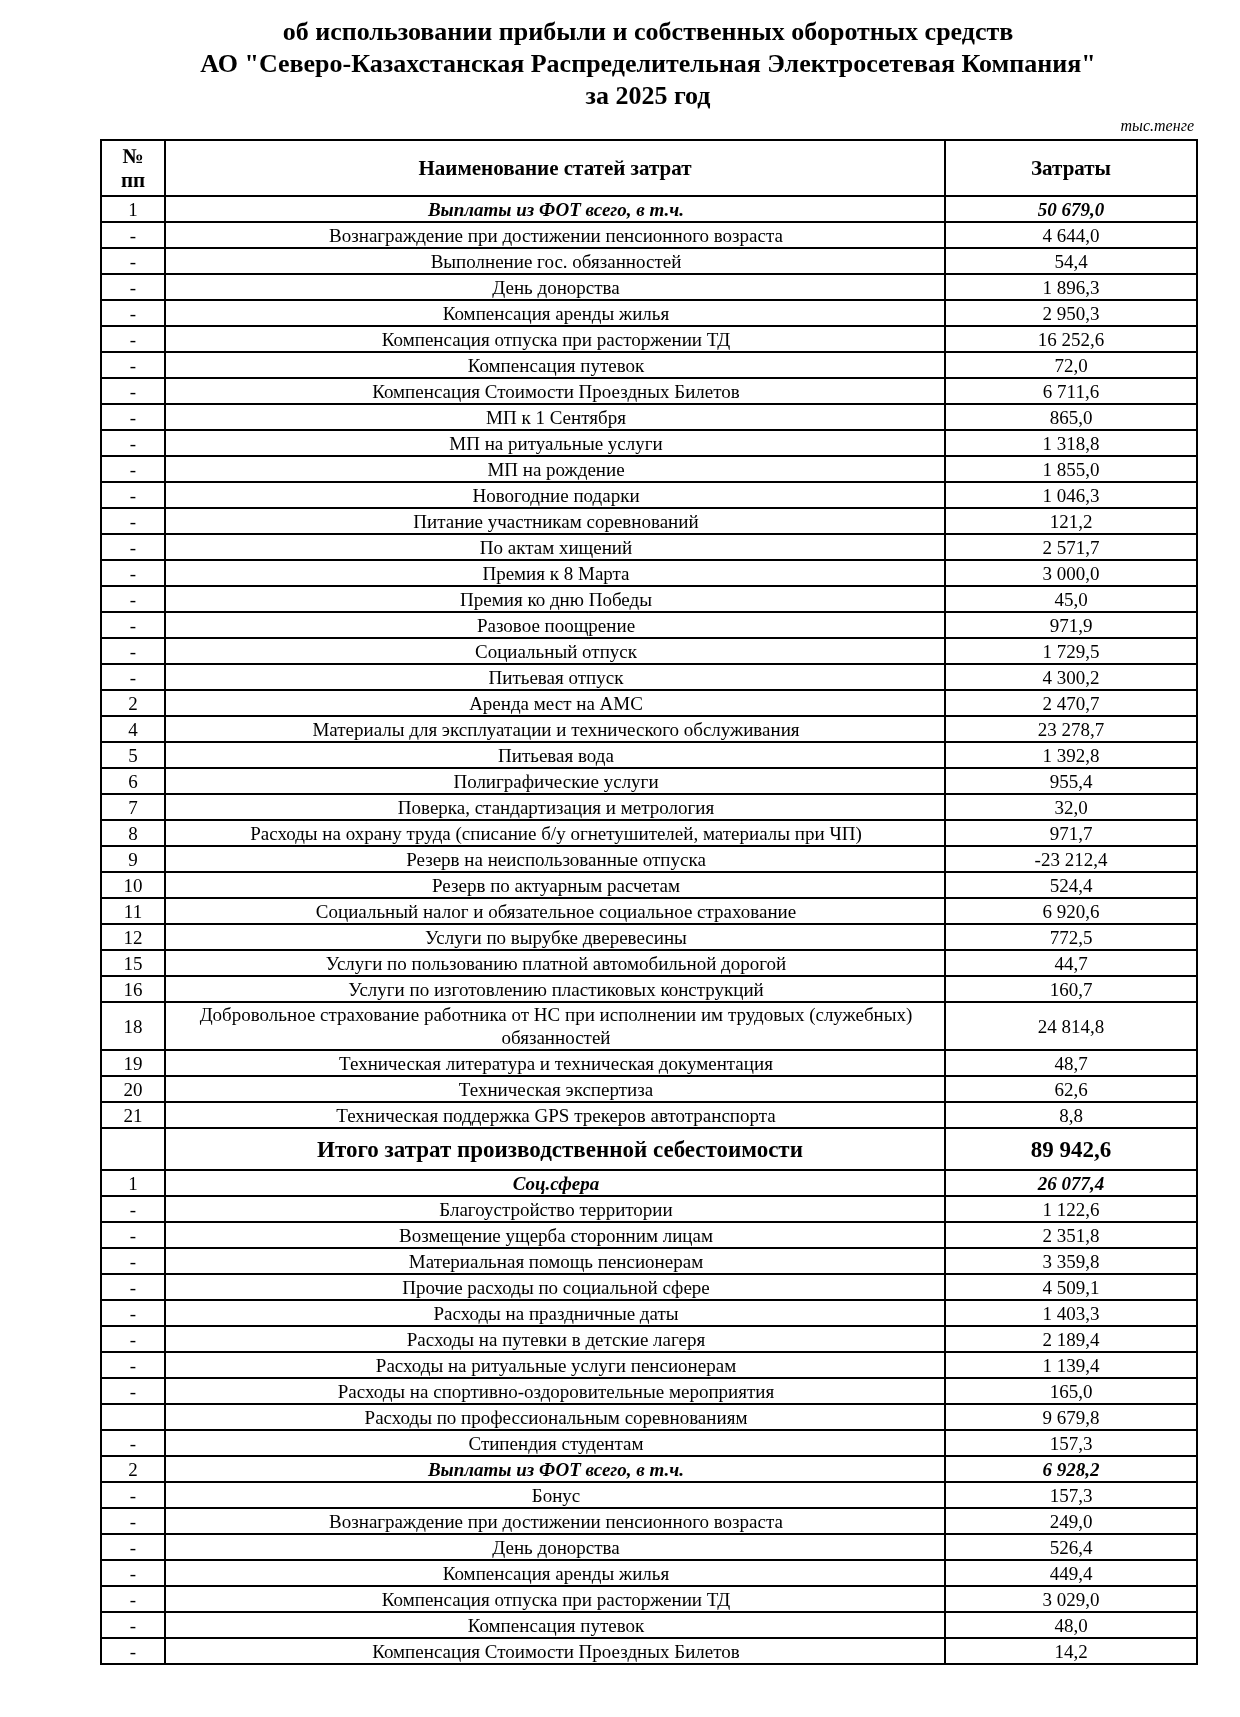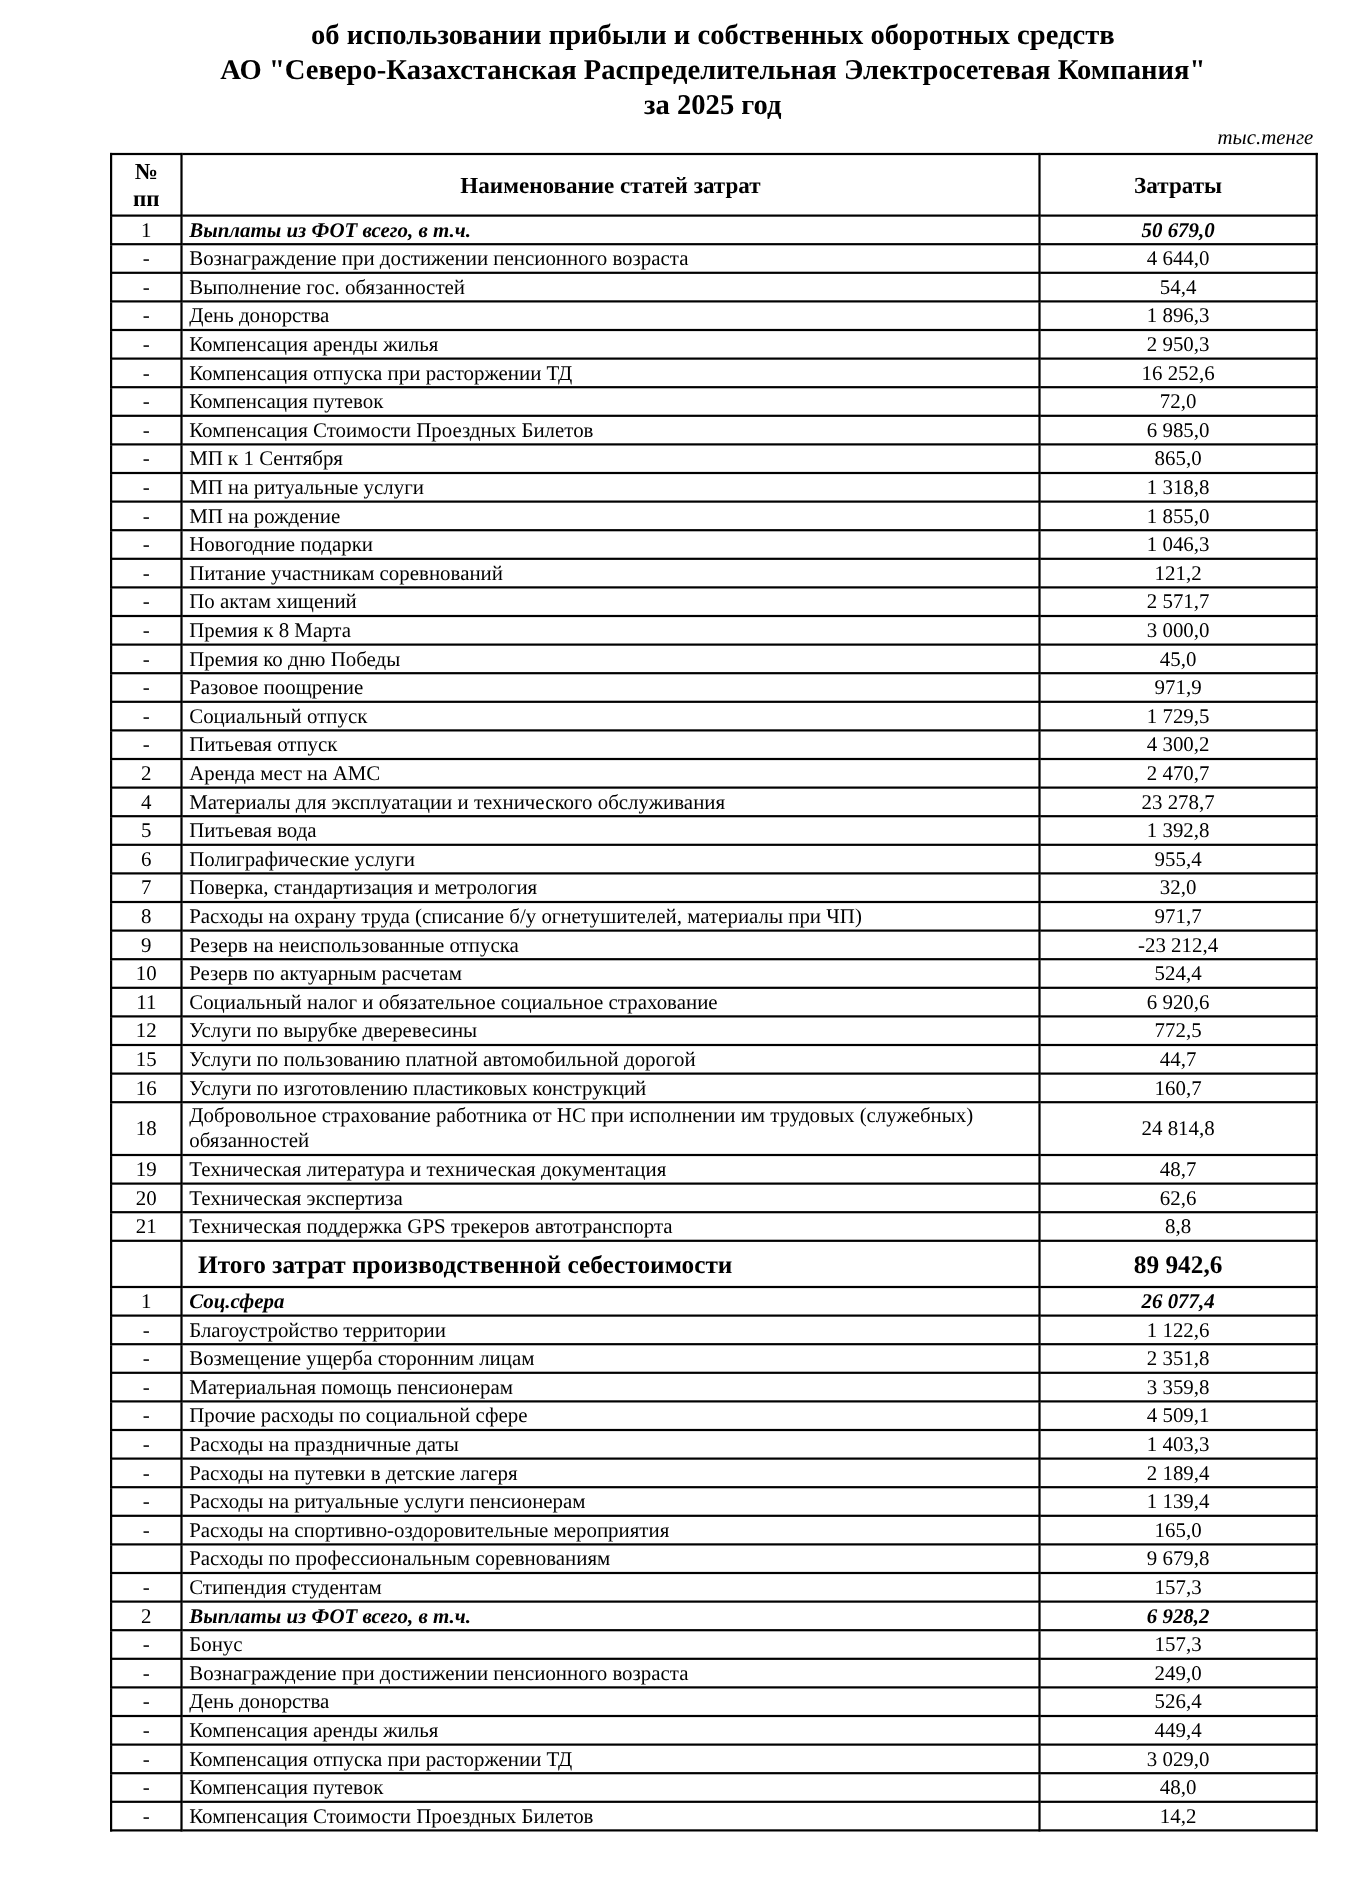--- a/index.html
+++ b/index.html
@@ -26,21 +26,21 @@
     text-align: center;
     font-weight: bold;
   }
   .title-line {
     font-size: 26px;
     line-height: 32px;
   }
   .units-note {
     text-align: right;
     font-style: italic;
-    font-size: 19px;
+    font-size: 16px;
     line-height: 22px;
     margin: 3px 2px 2px 0;
   }
   table.cost-table {
     border-collapse: collapse;
     table-layout: fixed;
     width: 1096px;
   }
   .cost-table col.c-num  { width: 64px;  }
   .cost-table col.c-name { width: 780px; }
@@ -60,21 +60,21 @@
   .cost-table td {
     font-size: 19px;
     line-height: 23px;
     height: 24px;
     padding: 0;
   }
   td.cell-num {
     text-align: center;
   }
   td.cell-name {
-    text-align: left;
+    text-align: center;
     padding-left: 6px;
     padding-right: 4px;
   }
   td.cell-val {
     text-align: center;
     font-family: Liberation Serif, serif;
   }
   tr.row-section td.cell-name,
   tr.row-section td.cell-val {
     font-weight: bold;
@@ -155,21 +155,21 @@
             <td class="cell-val">16 252,6</td>
           </tr>
           <tr class="row-normal">
             <td class="cell-num">-</td>
             <td class="cell-name">Компенсация путевок</td>
             <td class="cell-val">72,0</td>
           </tr>
           <tr class="row-normal">
             <td class="cell-num">-</td>
             <td class="cell-name">Компенсация Стоимости Проездных Билетов</td>
-            <td class="cell-val">6 985,0</td>
+            <td class="cell-val">6 711,6</td>
           </tr>
           <tr class="row-normal">
             <td class="cell-num">-</td>
             <td class="cell-name">МП к 1 Сентября</td>
             <td class="cell-val">865,0</td>
           </tr>
           <tr class="row-normal">
             <td class="cell-num">-</td>
             <td class="cell-name">МП на ритуальные услуги</td>
             <td class="cell-val">1 318,8</td>

